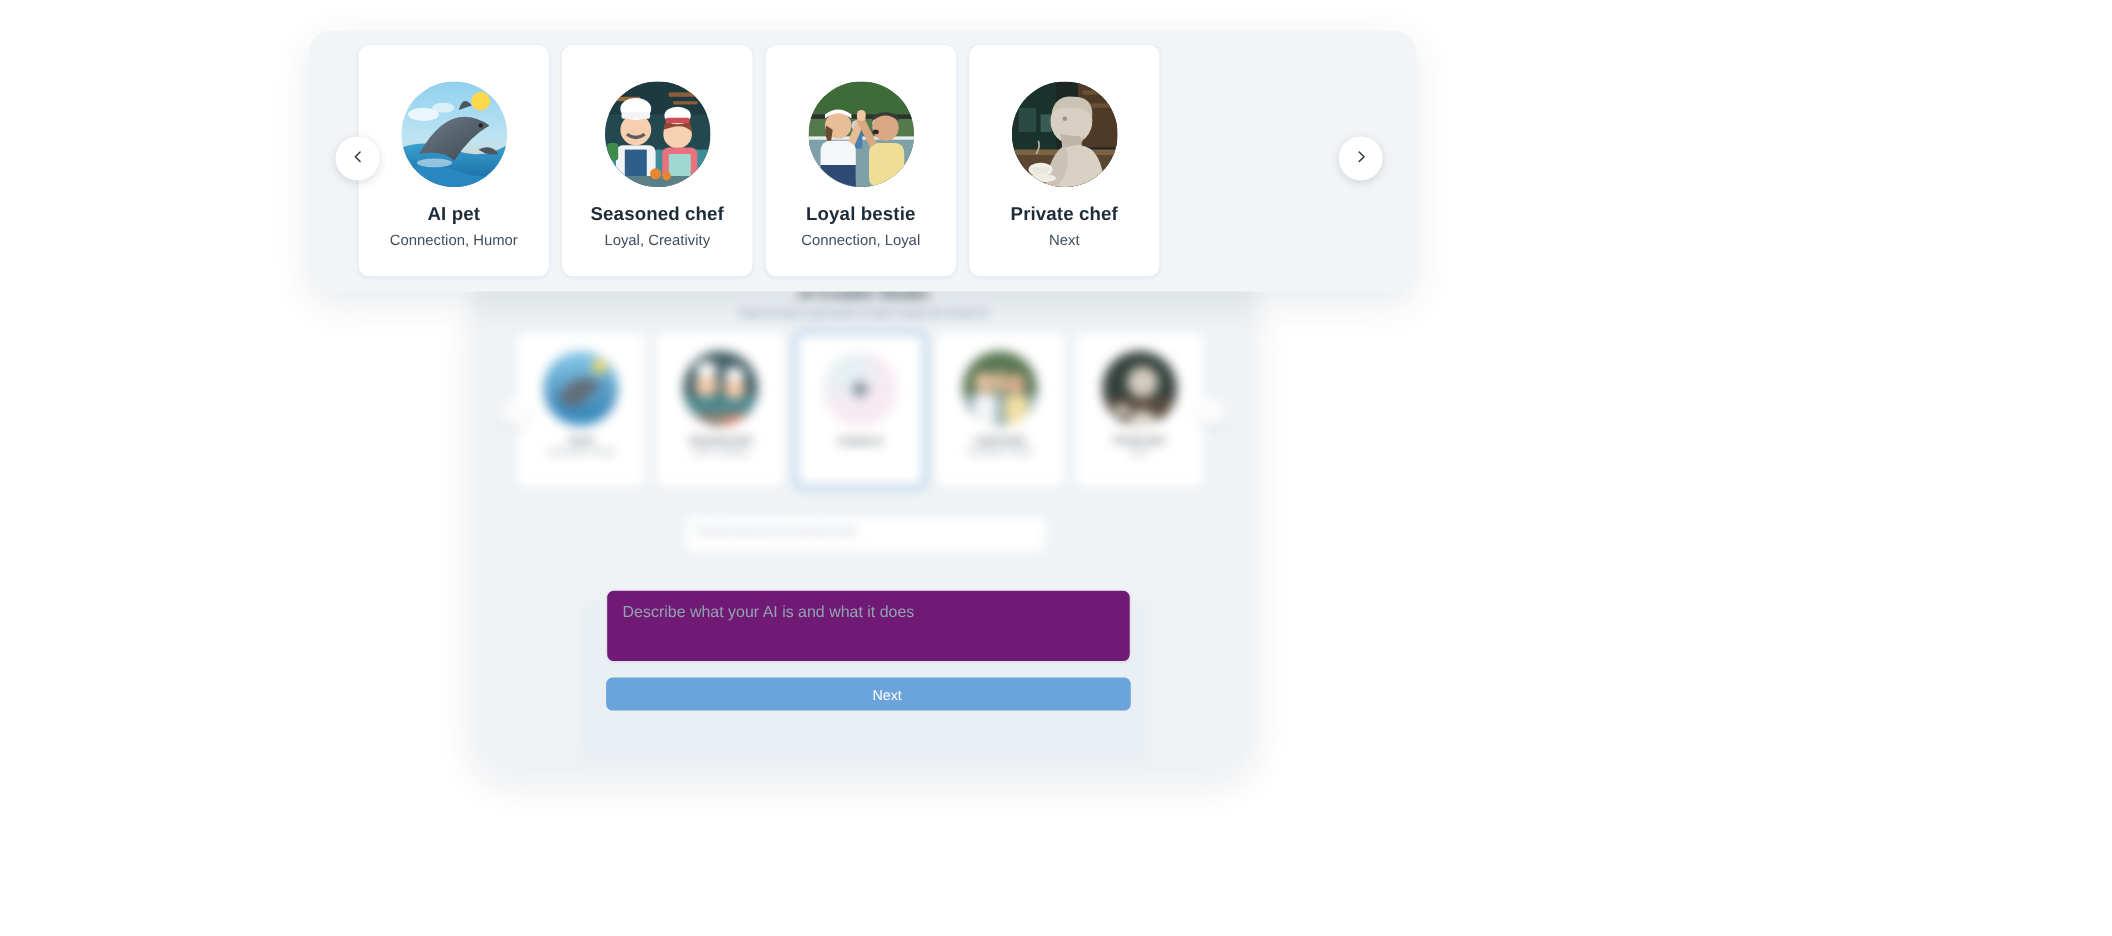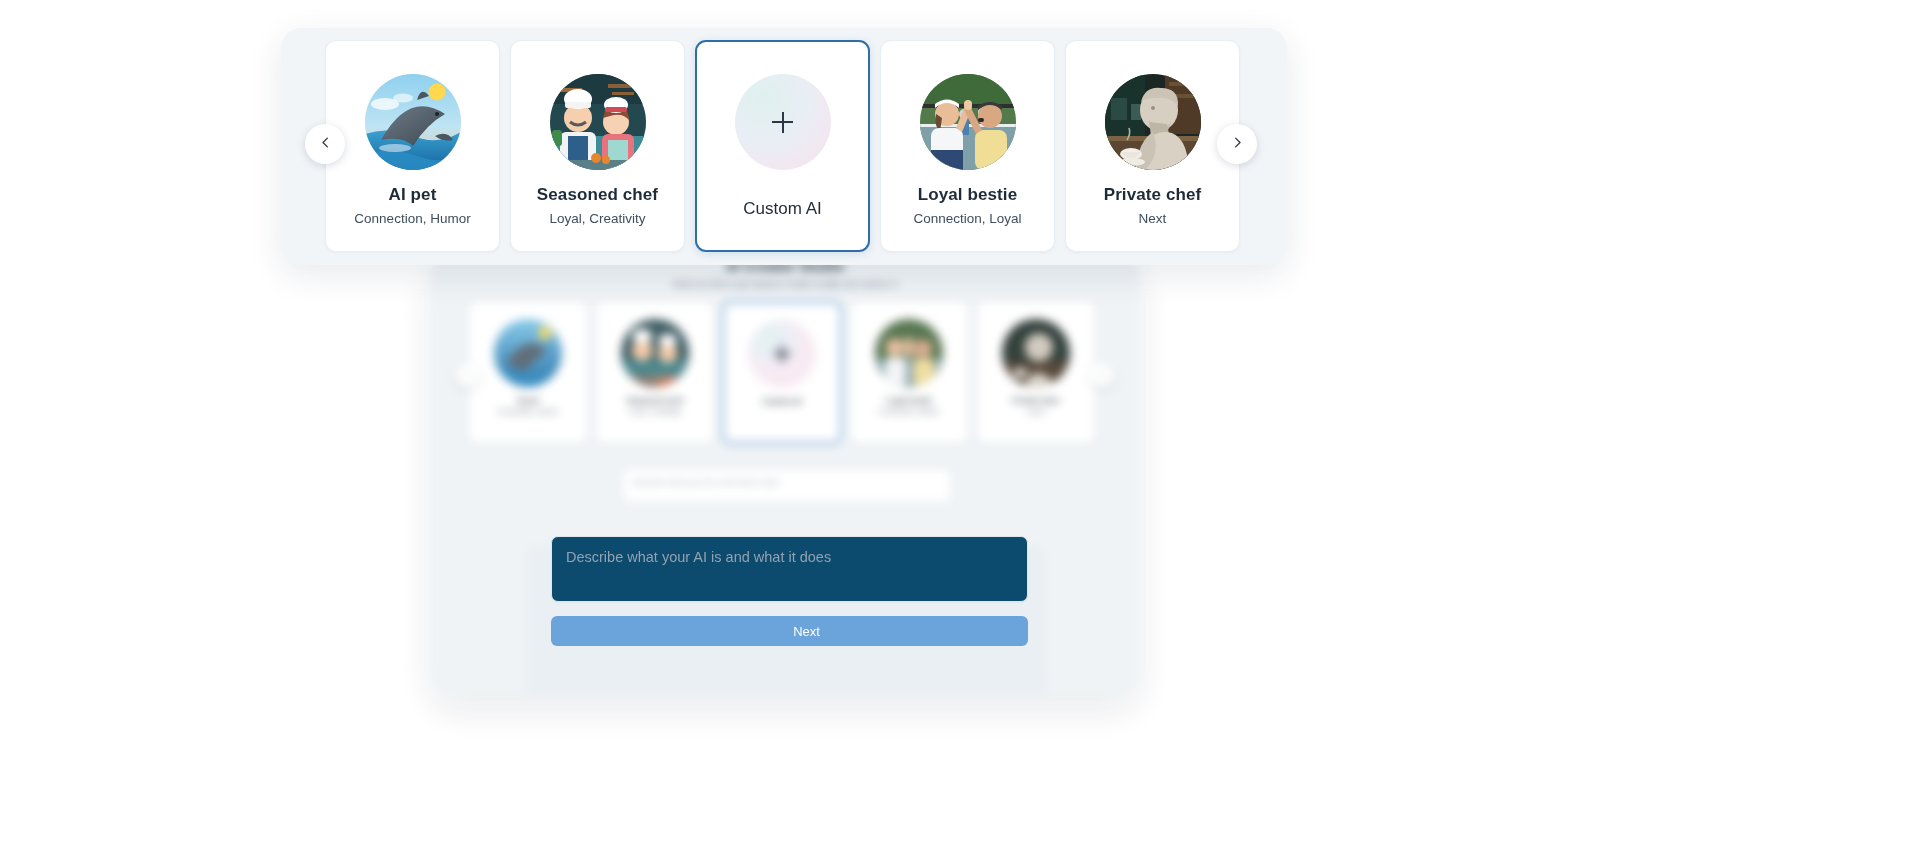--- a/index.html
+++ b/index.html
@@ -143,21 +143,21 @@
   }
   .nav-btn.left  { left: 305px; top: 124px; }
   .nav-btn.right { left: 1217px; top: 124px; }
   .nav-btn svg { width: 15px; height: 15px; stroke: #2b3744; stroke-width: 2.1; fill: none; stroke-linecap: round; stroke-linejoin: round; }
 
   
   .desc-box {
     position: absolute;
     left: 551px; top: 536px;
     width: 477px; height: 66px;
-    background: #0c4a6e;
+    background: #701a75;
     border: 1px solid #dfe6ec;
     border-radius: 7px;
     padding: 12px 14px;
     font-size: 14.5px; color: #93a2b1;
     font-family: "Liberation Sans", sans-serif;
     z-index: 6;
     resize: none;
     outline: none;
     box-shadow: 0 1px 2px rgba(25,45,70,.04);
   }
@@ -345,24 +345,20 @@
             <rect x="0" y="86" width="96" height="10" fill="#5a7f86"></rect>
             <circle cx="46" cy="84" r="5" fill="#e8852f"></circle>
             <circle cx="56" cy="86" r="4" fill="#e8852f"></circle>
             <rect x="2" y="56" width="10" height="16" rx="3" fill="#3f8a4d"></rect>
           </svg>
         </div>
         <div class="p-name">Seasoned chef</div>
         <div class="p-tags">Loyal, Creativity</div>
       </div>
 
-      <div class="persona-card selected">
-        <div class="plus-orb"></div>
-        <div class="custom-name">Custom AI</div>
-      </div>
 
       <div class="persona-card">
         <div class="avatar">
           <svg viewBox="0 0 96 96">
             <rect width="96" height="96" fill="#547a4c"></rect>
             <rect x="0" y="0" width="96" height="34" fill="#3f6b3b"></rect>
             <rect x="0" y="30" width="96" height="4" fill="#2f2f2f"></rect>
             <rect x="0" y="52" width="96" height="44" fill="#7fa0a8"></rect>
             <rect x="0" y="50" width="96" height="3" fill="#e9eef0"></rect>
 

